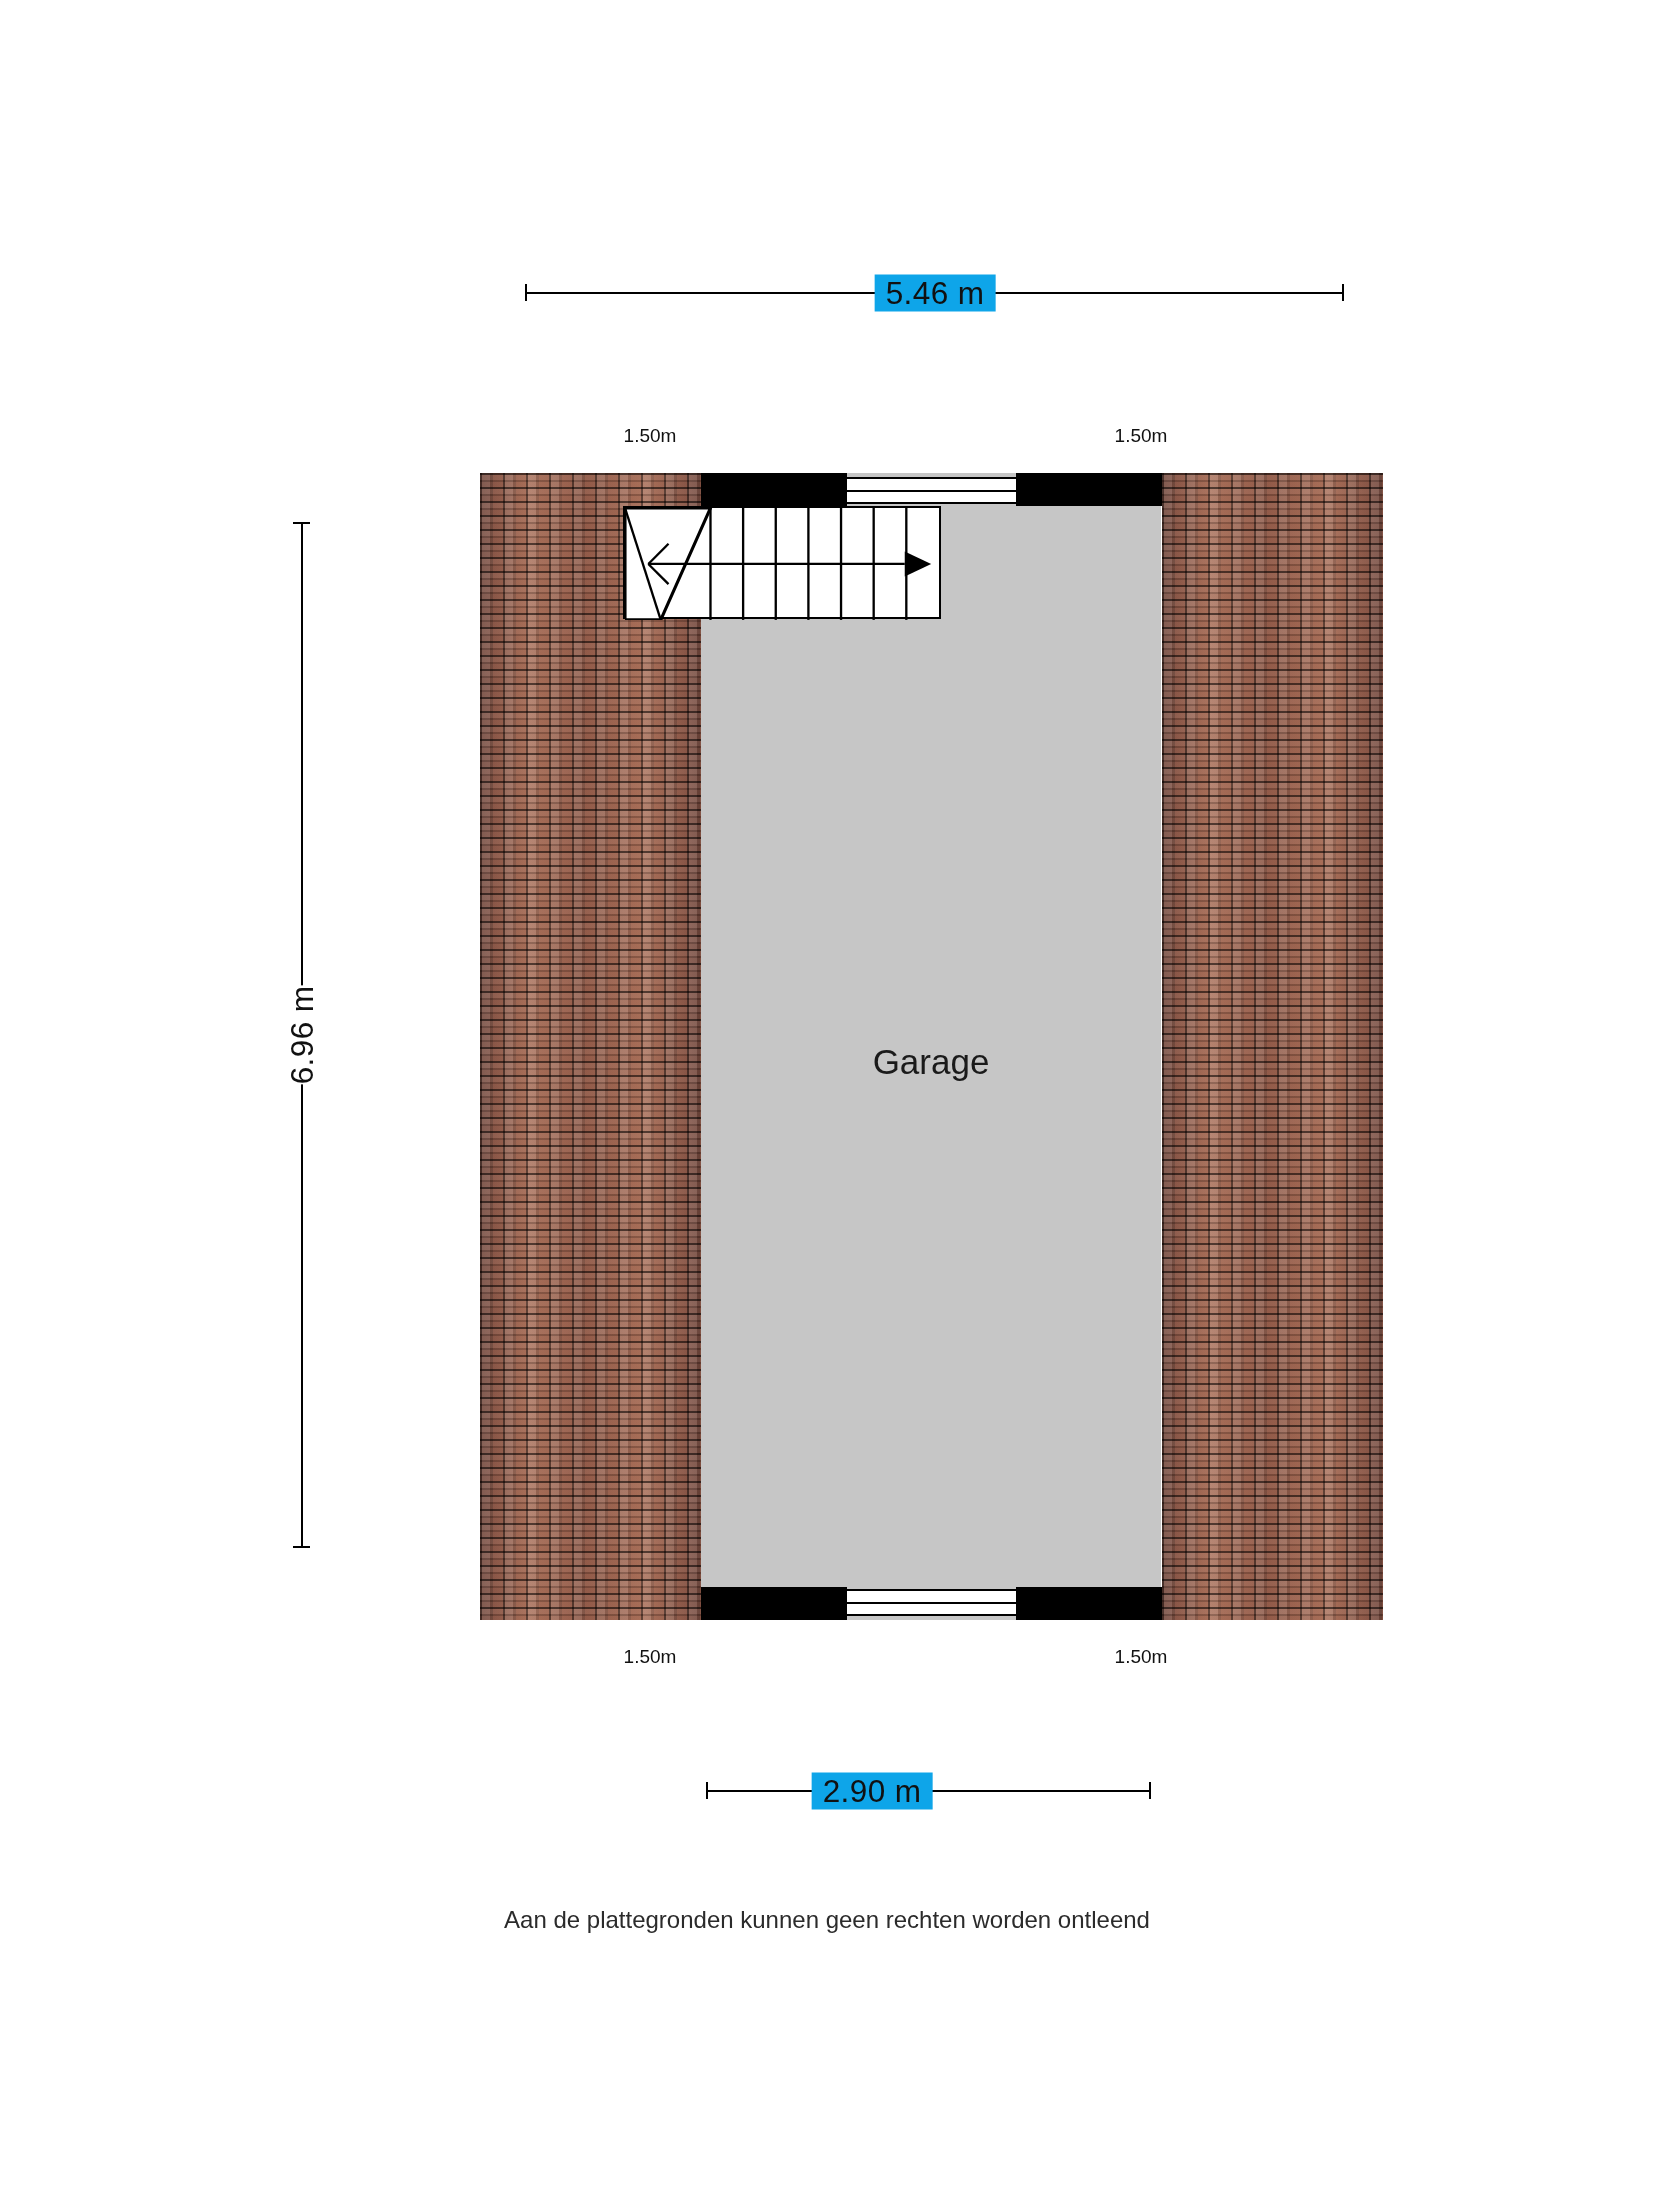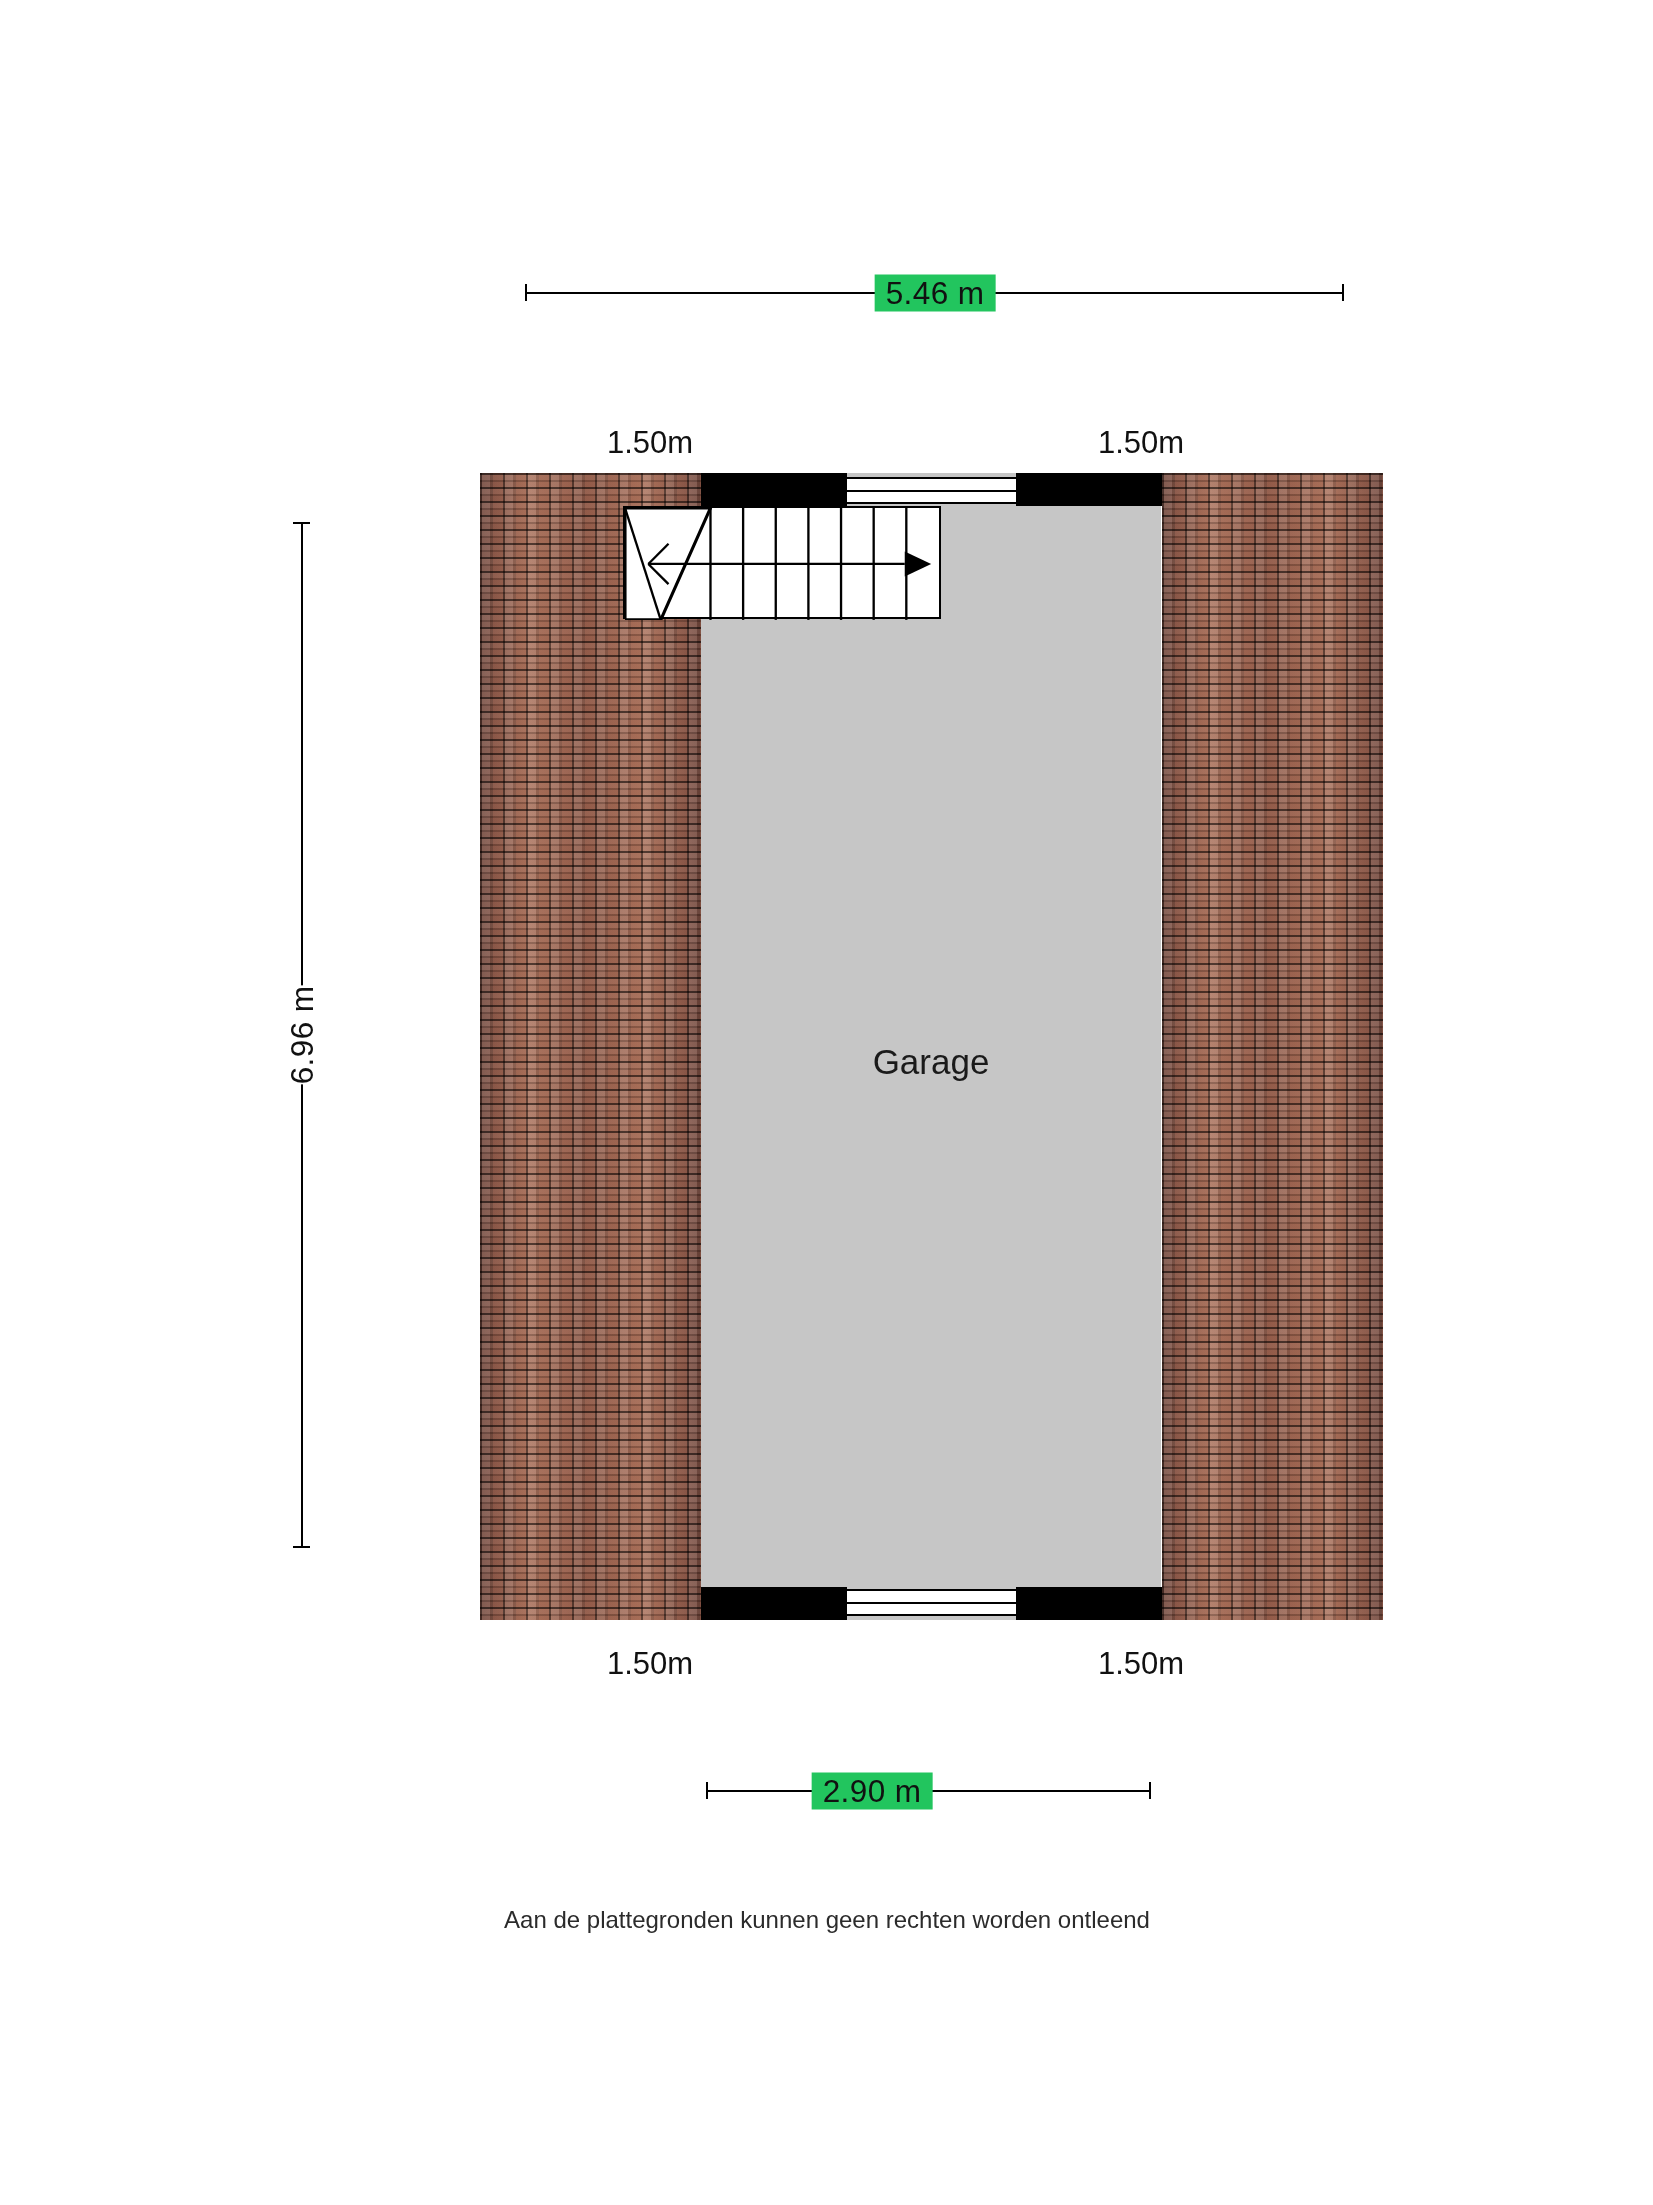--- a/index.html
+++ b/index.html
@@ -21,21 +21,21 @@
   .center-text { text-align: center; }
 
   
   .dim-label {
     font-size: 31.5px;
     color: #111111;
     letter-spacing: 0.4px;
     white-space: nowrap;
   }
   .dim-label-small {
-    font-size: 31px;
+    font-size: 19px;
     color: #111111;
     white-space: nowrap;
   }
 
   
   .hrule {
     position: absolute;
     height: 1.6px;
     background: #000;
   }
@@ -61,21 +61,21 @@
     left: -7.9px;
     width: 17.3px;
     height: 1.6px;
     background: #000;
   }
   .vrule::before { top: 0; }
   .vrule::after  { bottom: 0; }
 
   .hrule-gap-label {
     position: absolute;
-    background: #22c55e;
+    background: #0ea5e9;
     padding: 0 11px;
     transform: translate(-50%, -50%);
     font-size: 31.5px;
   }
   .vrule-gap-label {
     position: absolute;
     background: #ffffff;
     padding: 11px 0;
     transform: translate(-50%, -50%) rotate(-90deg);
     font-size: 31.5px;

